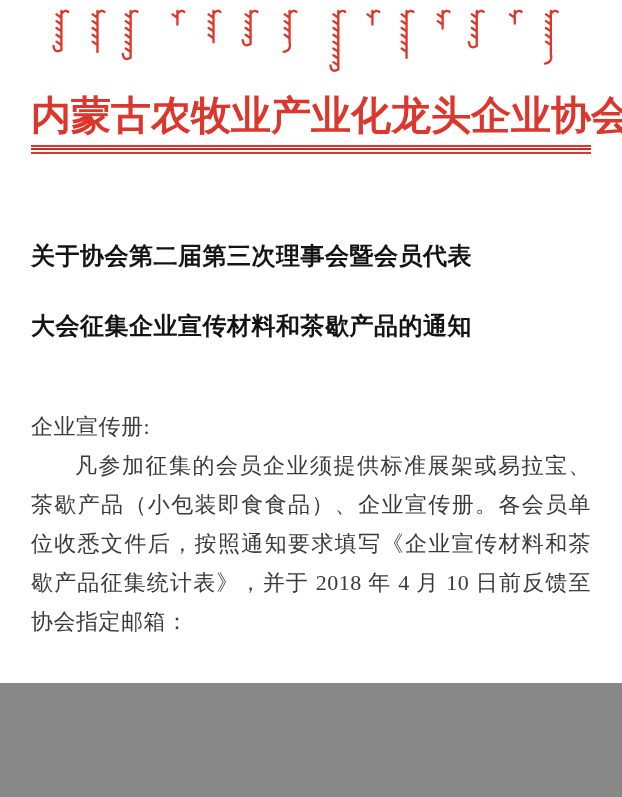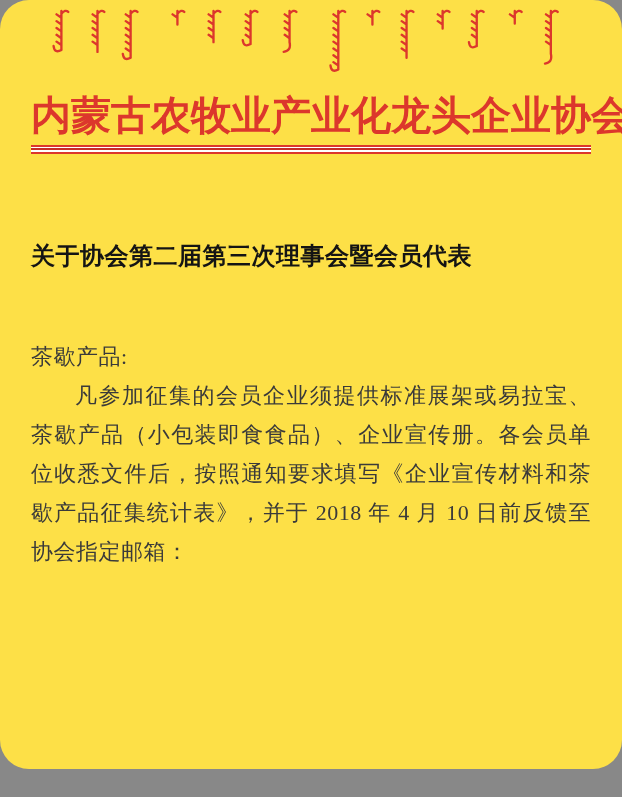--- a/index.html
+++ b/index.html
@@ -6,27 +6,26 @@
     --accent:#dc372c;
     --accent-dark:#c62d26;
     --title-black:#141414;
     --body-black:#3a3a3a;
   }
   *{margin:0;padding:0;box-sizing:border-box;}
   html,body{background:#888;}
   body{display:flex;justify-content:center;}
   .page{
     width:622px;
-    height:769px;
-    background:#fde047;
+    height:683px;
+    background:#ffffff;
     padding:8px 31px 0 31px;
     font-family:"Liberation Serif","DejaVu Serif",serif;
     overflow:hidden;
     position:relative;
-    border-radius:29px;
   }
   
   .letterhead{width:100%;}
   .mongolian-row{
     display:block;
     width:560px;
     height:78px;
     margin:0 auto;
   }
   .org-name{
@@ -86,21 +85,22 @@
       <path id="mongolian-strokes" fill="none" stroke="#dc372c" stroke-width="2.4" stroke-linecap="round" d="M24 6 q4 -5 7 -2 M24 3 L24 43 M24 10 l-5 -3.5 M24 17 l-5 -3.5 M24 24 l-5 -3.5 M24 31 l-5 -3.5 M24 38 l-5 -3.5 M24 43 q-7 4 -8 -4 M61 6 q4 -5 7 -2 M61 3 L61 45 M61 10 l-5 -3.5 M61 17 l-5 -3.5 M61 24 l-5 -3.5 M61 31 l-5 -3.5 M61 38 l-5 -3.5 M95 6 q4 -5 7 -2 M95 3 L95 51 M95 10 l-5 -3.5 M95 17 l-5 -3.5 M95 24 l-5 -3.5 M95 31 l-5 -3.5 M95 38 l-5 -3.5 M95 45 l-5 -3.5 M95 51 q-7 4 -8 -4 M143 6 q4 -5 7 -2 M143 3 L143 17 M143 10 l-5 -3.5 M180 6 q4 -5 7 -2 M180 3 L180 35 M180 10 l-5 -3.5 M180 17 l-5 -3.5 M180 24 l-5 -3.5 M180 31 l-5 -3.5 M218 6 q4 -5 7 -2 M218 3 L218 37 M218 10 l-5 -3.5 M218 17 l-5 -3.5 M218 24 l-5 -3.5 M218 31 l-5 -3.5 M218 37 q-7 4 -8 -4 M258 6 q4 -5 7 -2 M258 3 L258 35 M258 10 l-5 -3.5 M258 17 l-5 -3.5 M258 24 l-5 -3.5 M258 31 l-5 -3.5 M258 35 q2 9 -6 10 M308 6 q4 -5 7 -2 M308 3 L308 63 M308 10 l-5 -3.5 M308 17 l-5 -3.5 M308 24 l-5 -3.5 M308 31 l-5 -3.5 M308 38 l-5 -3.5 M308 45 l-5 -3.5 M308 52 l-5 -3.5 M308 59 l-5 -3.5 M308 63 q-7 4 -8 -4 M343 6 q4 -5 7 -2 M343 3 L343 17 M343 10 l-5 -3.5 M378 6 q4 -5 7 -2 M378 3 L378 51 M378 10 l-5 -3.5 M378 17 l-5 -3.5 M378 24 l-5 -3.5 M378 31 l-5 -3.5 M378 38 l-5 -3.5 M378 45 l-5 -3.5 M415 6 q4 -5 7 -2 M415 3 L415 21 M415 10 l-5 -3.5 M415 17 l-5 -3.5 M450 6 q4 -5 7 -2 M450 3 L450 39 M450 10 l-5 -3.5 M450 17 l-5 -3.5 M450 24 l-5 -3.5 M450 31 l-5 -3.5 M450 39 q-7 4 -8 -4 M489 6 q4 -5 7 -2 M489 3 L489 16 M489 10 l-5 -3.5 M526 6 q4 -5 7 -2 M526 3 L526 47 M526 10 l-5 -3.5 M526 17 l-5 -3.5 M526 24 l-5 -3.5 M526 31 l-5 -3.5 M526 38 l-5 -3.5 M526 47 q2 9 -6 10 "></path>
     </svg>
 
     <div class="org-name">内蒙古农牧业产业化龙头企业协会</div>
 
     <div class="divider"></div>
   </div>
 
   <div class="notice-title title-line1">关于协会第二届第三次理事会暨会员代表</div>
 
+  <div class="notice-title title-line2">大会征集企业宣传材料和茶歇产品的通知</div>
 
   <div class="body-text">
-    <p class="salutation">茶歇产品:</p>
+    <p class="salutation">企业宣传册:</p>
 
 
     <p class="para"><span>凡参加征集的会员企业须提供标准展架或易拉宝、茶歇产品（小包装即食食品）、企业宣传册。各会员单位收悉文件后，按照通知要求填写《企业宣传材料和茶歇产品征集统计表》，并于 2018 年 4 月 10 日前反馈至协会指定邮箱：</span></p>
   </div>
 
 </div>
 
 </body></html>

